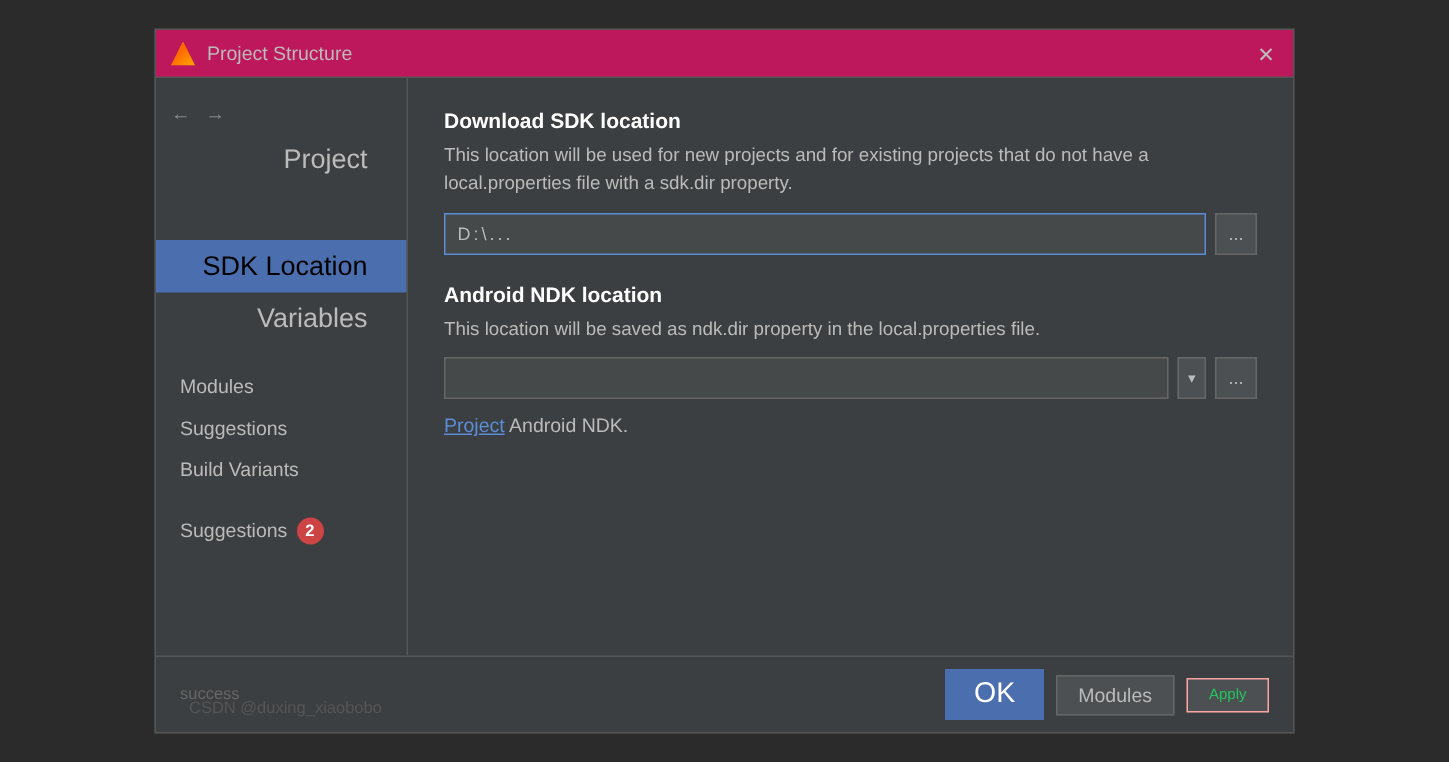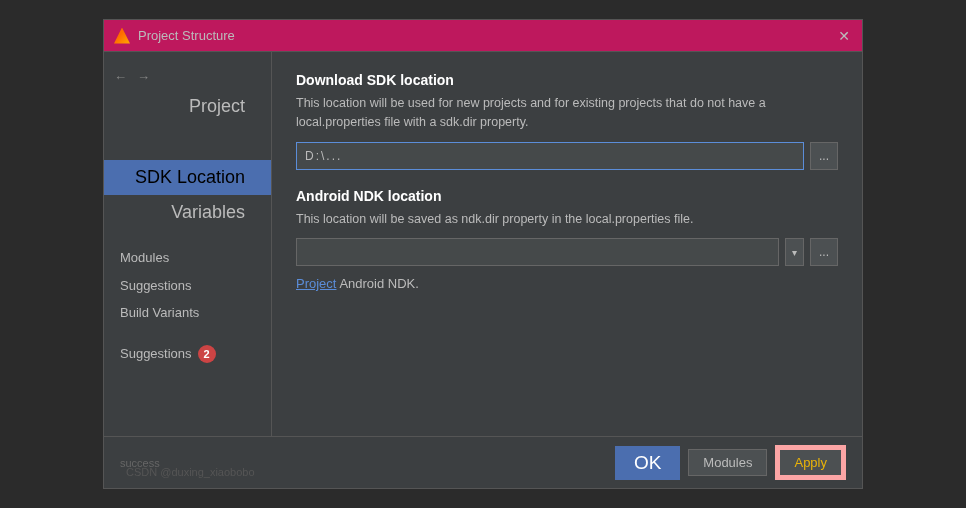--- a/index.html
+++ b/index.html
@@ -275,25 +275,25 @@
       background: #4c5052;
       border: 1px solid #666;
       color: #bbbbbb;
       padding: 5px 14px;
       cursor: pointer;
       font-size: 13px;
     }
 
     .btn-apply {
       background: #4c5052;
-      border: 5px solid #fca5a5;
-      color: #eab308;
+      border: 1px solid #fca5a5;
+      color: #22c55e;
       padding: 5px 14px;
       cursor: pointer;
-      font-size: 13px;
+      font-size: 10px;
     }
 
     .bottom-left-text {
       position: absolute;
       bottom: 10px;
       left: 22px;
       color: #555;
       font-size: 11px;
     }
 

